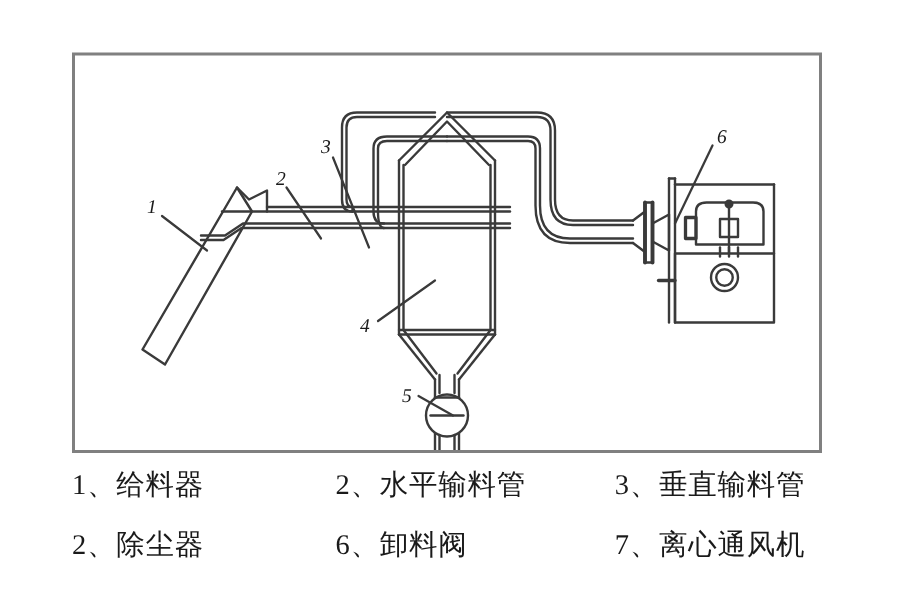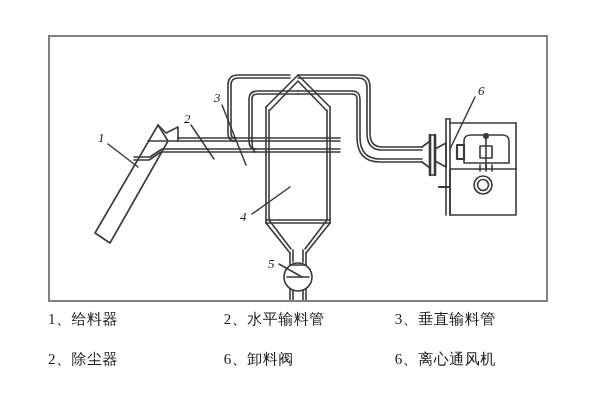--- a/index.html
+++ b/index.html
@@ -36,28 +36,28 @@
     top: 310px;
     width: 504px;
     height: 80px;
   }
   .caption-row {
     display: flex;
     align-items: baseline;
     height: 40px;
   }
   .caption-item {
-    font-size: 15px;
+    font-size: 19px;
     color: #1a1a1a;
     white-space: nowrap;
     letter-spacing: 0.5px;
   }
   .cap-col-1 { width: 190px; }
   .cap-col-2 { width: 185px; }
-  .cap-col-3 { width: 170px; }
+  .cap-col-3 { width: 170px; text-align: center; }
 </style>
 </head>
 <body>
 
 <div id="page">
 
   <div id="figure-frame">
     <svg id="diagram-svg" width="496" height="263" viewBox="0 0 496 263">
 
       <g fill="none" stroke="#3a3a3a" stroke-width="1.6" stroke-linecap="round" stroke-linejoin="round">
@@ -195,17 +195,17 @@
 
   <div id="caption">
     <div class="caption-row">
       <span class="caption-item cap-col-1">1、给料器</span>
       <span class="caption-item cap-col-2">2、水平输料管</span>
       <span class="caption-item cap-col-3">3、垂直输料管</span>
     </div>
     <div class="caption-row">
       <span class="caption-item cap-col-1">2、除尘器</span>
       <span class="caption-item cap-col-2">6、卸料阀</span>
-      <span class="caption-item cap-col-3">6、离心通风机</span>
+      <span class="caption-item cap-col-3">7、离心通风机</span>
     </div>
   </div>
 
 </div>
 
 </body></html>

